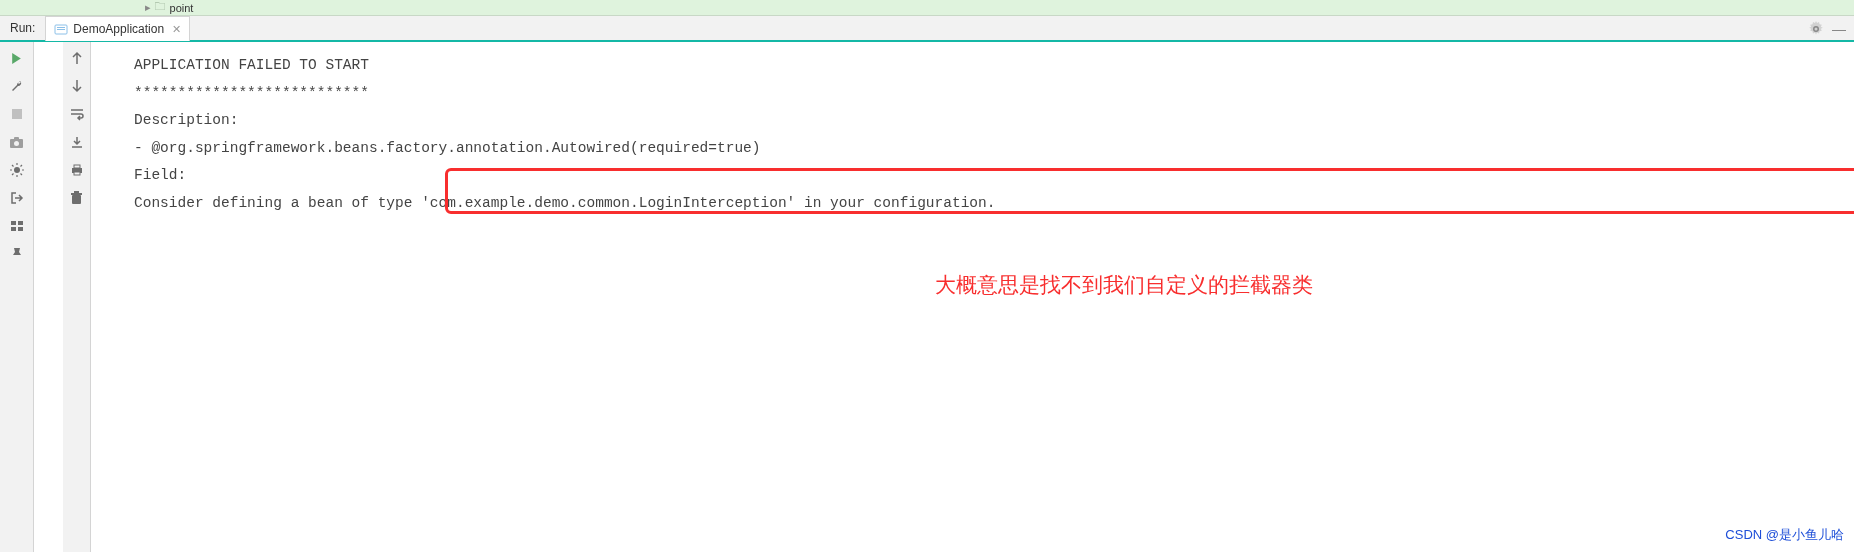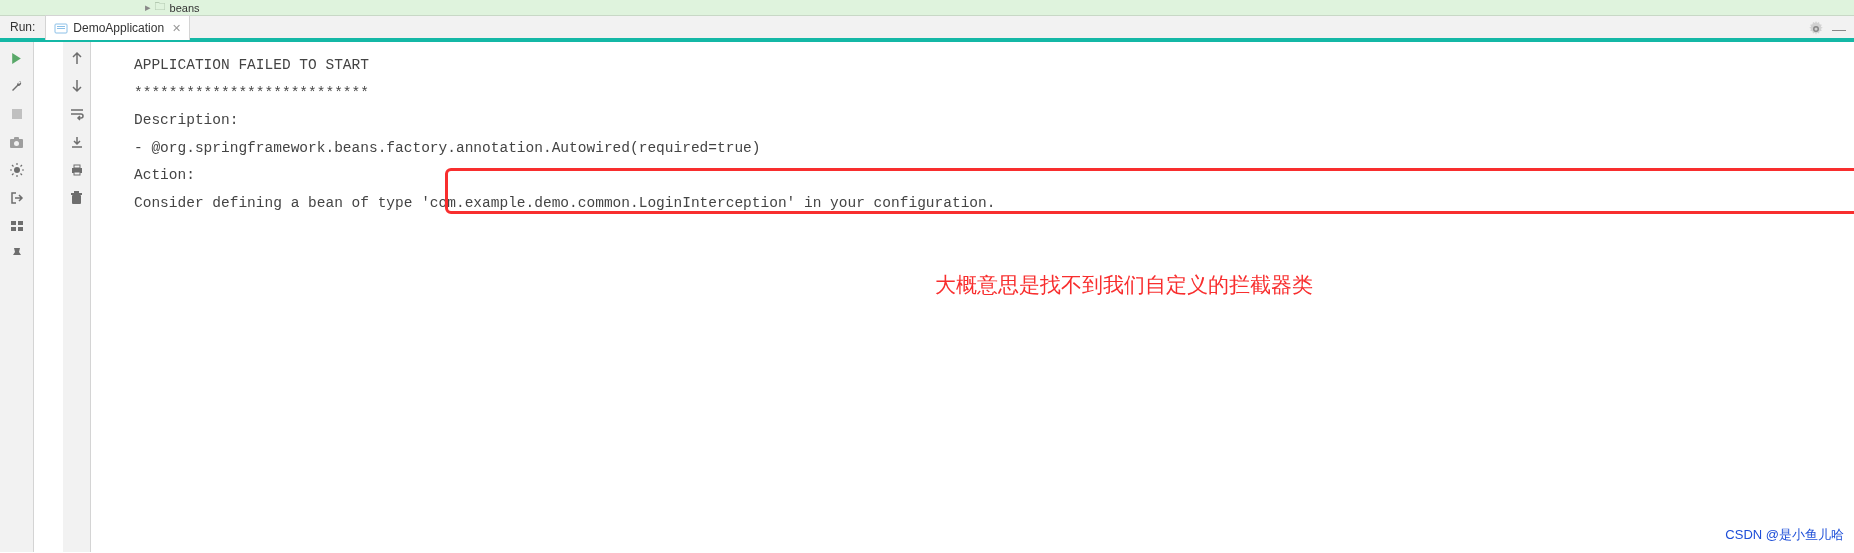--- a/index.html
+++ b/index.html
@@ -32,21 +32,21 @@
       margin-right: 4px;
     }
     .folder-icon {
       color: #8ea68c;
       margin-right: 4px;
     }
     .run-header {
       display: flex;
       align-items: center;
       background: #f2f2f2;
-      border-bottom: 4px solid #14b8a6;
+      border-bottom: 2px solid #14b8a6;
       height: 26px;
       position: relative;
     }
     .run-label {
       font-size: 12px;
       color: #333;
       padding: 0 10px;
     }
     .run-tab {
       display: flex;
@@ -163,21 +163,21 @@
       font-family: "Microsoft YaHei", sans-serif;
     }
   </style>
 </head>
 <body>
 
 <div class="top-bar">
   <div class="top-bar-folder">
     <span class="folder-chevron">▸</span>
     <span class="folder-icon">🗀</span>
-    <span>beans</span>
+    <span>point</span>
   </div>
 </div>
 
 <div class="run-header">
   <span class="run-label">Run:</span>
   <div class="run-tab">
     <span class="run-tab-icon">
       <svg width="14" height="14" viewBox="0 0 14 14">
         <rect x="1" y="3" width="12" height="9" rx="1" fill="none" stroke="#8cc0e8" stroke-width="1"></rect>
         <rect x="3" y="5" width="8" height="1" fill="#8cc0e8"></rect>
@@ -286,21 +286,21 @@
   <div class="console">
     <div class="console-line">APPLICATION FAILED TO START</div>
     <div class="console-line">***************************</div>
     <div class="console-line"> </div>
     <div class="console-line">Description:</div>
     <div class="console-line"> </div>
     <div class="console-line"> </div>
     <div class="console-line">    - @org.springframework.beans.factory.annotation.Autowired(required=true)</div>
     <div class="console-line"> </div>
     <div class="console-line"> </div>
-    <div class="console-line">Action:</div>
+    <div class="console-line">Field:</div>
     <div class="console-line"> </div>
     <div class="console-line">Consider defining a bean of type 'com.example.demo.common.LoginInterception' in your configuration.</div>
 
     <div class="highlight-box"></div>
     <div class="annotation">大概意思是找不到我们自定义的拦截器类</div>
     <div class="watermark">CSDN @是小鱼儿哈</div>
   </div>
 </div>
 
 </body></html>

